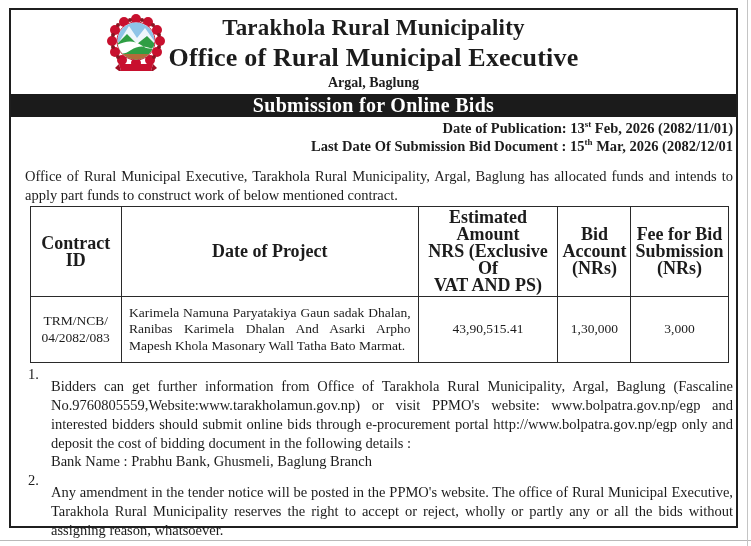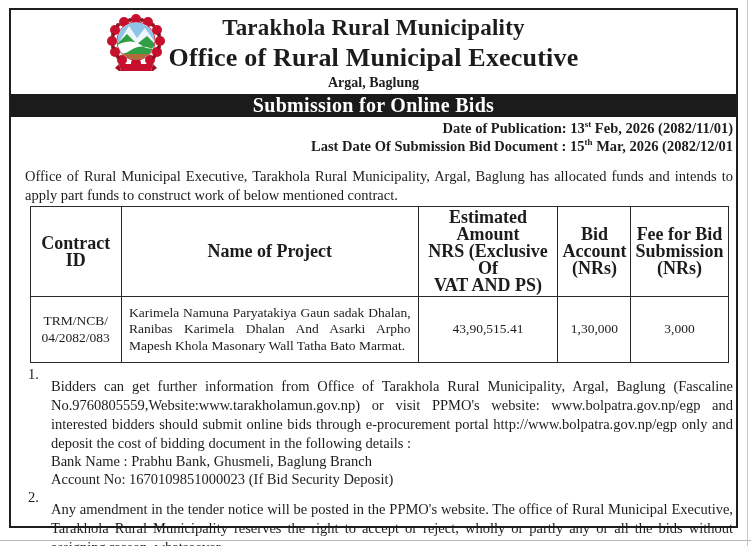--- a/index.html
+++ b/index.html
@@ -145,21 +145,21 @@
       <colgroup>
         <col style="width:92px">
           <col style="width:310px">
           <col style="width:143px">
           <col style="width:73px">
           <col style="width:81px">
       </colgroup>
       <thead>
         <tr>
           <th class="pre">Contract ID</th>
-          <th class="pre">Name of  Project</th>
+          <th class="pre">Date of  Project</th>
           <th class="pre">Estimated Amount
 NRS (Exclusive Of
 VAT AND PS)</th>
           <th class="pre">Bid
 Account
 (NRs)</th>
           <th class="pre">Fee for Bid
 Submission
 (NRs)</th>
         </tr>
@@ -177,21 +177,20 @@
     </table>
 
     <div class="notes">
 
       <div class="note">
         <div class="note-num">1.</div>
         <div class="note-body">
           <p class="note-text">Bidders can get further information from Office of Tarakhola Rural Municipality, Argal, Baglung (Fascaline No.9760805559,Website:www.tarakholamun.gov.np) or visit PPMO's website: www.bolpatra.gov.np/egp and interested bidders should submit online bids through e-procurement portal http://www.bolpatra.gov.np/egp only and deposit the cost of bidding document in the following details :</p>
           <div class="bank-details">
             <div class="detail-line">Bank Name : Prabhu Bank, Ghusmeli, Baglung Branch</div>
-            <div class="detail-line">Account No: 1670109851000023 (If Bid Security Deposit)</div>
           </div>
         </div>
       </div>
 
       <div class="note">
         <div class="note-num">2.</div>
         <div class="note-body">
           <p class="note-text">Any amendment in the tender notice will be posted in the PPMO's website. The office of Rural Municipal Executive, Tarakhola Rural Municipality reserves the right to accept or reject, wholly or partly any or all the bids without assigning reason, whatsoever.</p>
         </div>
       </div>

